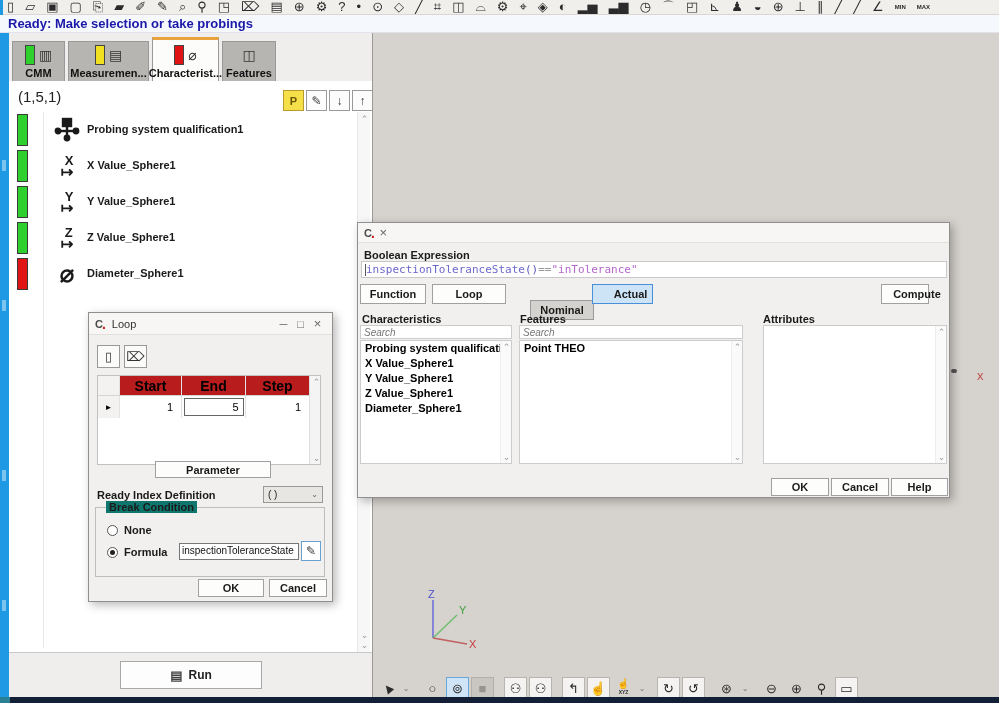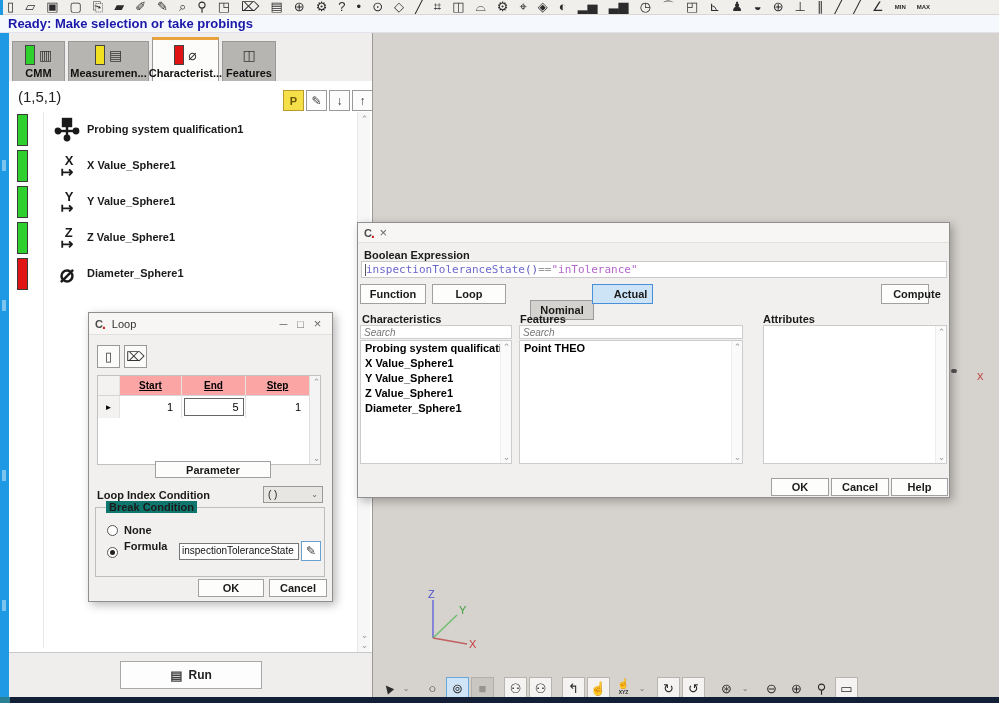--- a/index.html
+++ b/index.html
@@ -89,21 +89,21 @@
   .btn { background:#fdfdfc; border:1px solid #a0a0a0; display:flex; align-items:center; justify-content:center;
     font-size:11px; font-weight:bold; color:#1a1a1a; cursor:default; }
   .lbl { font-size:11px; font-weight:bold; color:#1a1a1a; white-space:nowrap; }
   .radio { width:11px; height:11px; border:1px solid #555; border-radius:50%; background:#fff; }
   .radio.on::after { content:""; display:block; width:5px; height:5px; background:#222; border-radius:50%; margin:2px; }
 
   
   .loop-dialog { left:88px; top:312px; width:245px; height:290px; z-index:10; }
   .ldlg-btn { width:23px; height:23px; border:1px solid #999; background:#fbfbfa; display:flex; align-items:center; justify-content:center; font-size:13px; color:#333; }
   .loop-table { left:8px; top:62px; width:224px; height:90px; background:#fff; border:1px solid #c0c0c0; }
-  .lt-head { display:flex; height:20px; background:#fca5a5; border-bottom:1px solid #d5d5d5; font-size:10px; font-weight:bold;text-decoration:underline; }
+  .lt-head { display:flex; height:20px; background:#b91c1c; border-bottom:1px solid #d5d5d5; font-size:14px; font-weight:bold; }
   .lt-row { display:flex; height:22px; font-size:11px; align-items:center; }
   .lt-c { display:flex; align-items:center; justify-content:center; height:100%; border-right:1px solid #e2e2e2; }
   .lt-m { width:22px; background:#f3f2f1; }
   .lt-s { width:62px; } .lt-e { width:64px; } .lt-p { width:64px; }
   .lt-num { justify-content:flex-end; padding-right:8px; }
   .end-input { margin:1px; border:1px solid #666; height:18px; width:60px; display:flex; align-items:center; justify-content:flex-end; padding-right:4px; background:#fff; }
   .lt-scroll { position:absolute; right:0; top:0; width:11px; height:100%; background:#f4f4f4; border-left:1px solid #ddd; }
   .dropdown { left:174px; top:173px; width:60px; height:17px; background:#e8e6e3; border:1px solid #999;
     display:flex; align-items:center; padding:0 4px; font-size:10px; color:#222; }
   .dropdown .chev { margin-left:auto; font-size:8px; color:#666; }
@@ -377,33 +377,33 @@
       <div class="lt-c lt-p lt-num">1</div>
     </div>
     <div class="lt-scroll">
       <span class="scroll-arrow" style="top:1px;">⌃</span>
       <span class="scroll-arrow" style="bottom:1px;">⌄</span>
     </div>
   </div>
 
   <div class="abs btn" style="left:66px;top:148px;width:116px;height:17px;">Parameter</div>
 
-  <span class="abs lbl" style="left:8px;top:176px;">Loop Index Condition</span>
+  <span class="abs lbl" style="left:8px;top:176px;">Ready Index Definition</span>
   <div class="abs dropdown">
     <span>( )</span>
     <span class="chev">⌄</span>
   </div>
 
   <div class="abs break-box">
     <span class="legend lbl">Break Condition</span>
   </div>
   <div class="abs radio" style="left:18px;top:212px;"></div>
   <span class="abs lbl" style="left:35px;top:211px;">None</span>
   <div class="abs radio on" style="left:18px;top:234px;"></div>
-  <span class="abs lbl" style="left:35px;top:227px;">Formula</span>
+  <span class="abs lbl" style="left:35px;top:233px;">Formula</span>
   <div class="abs formula-input">inspectionToleranceState</div>
   <div class="abs pencil-btn">✎</div>
 
   <div class="abs btn" style="left:109px;top:266px;width:66px;height:18px;">OK</div>
   <div class="abs btn" style="left:180px;top:266px;width:58px;height:18px;">Cancel</div>
 </div>
 
 <div class="abs dialog formula-dialog">
   <div class="titlebar fdlg-titlebar">
     <span class="logo-c">C</span>

